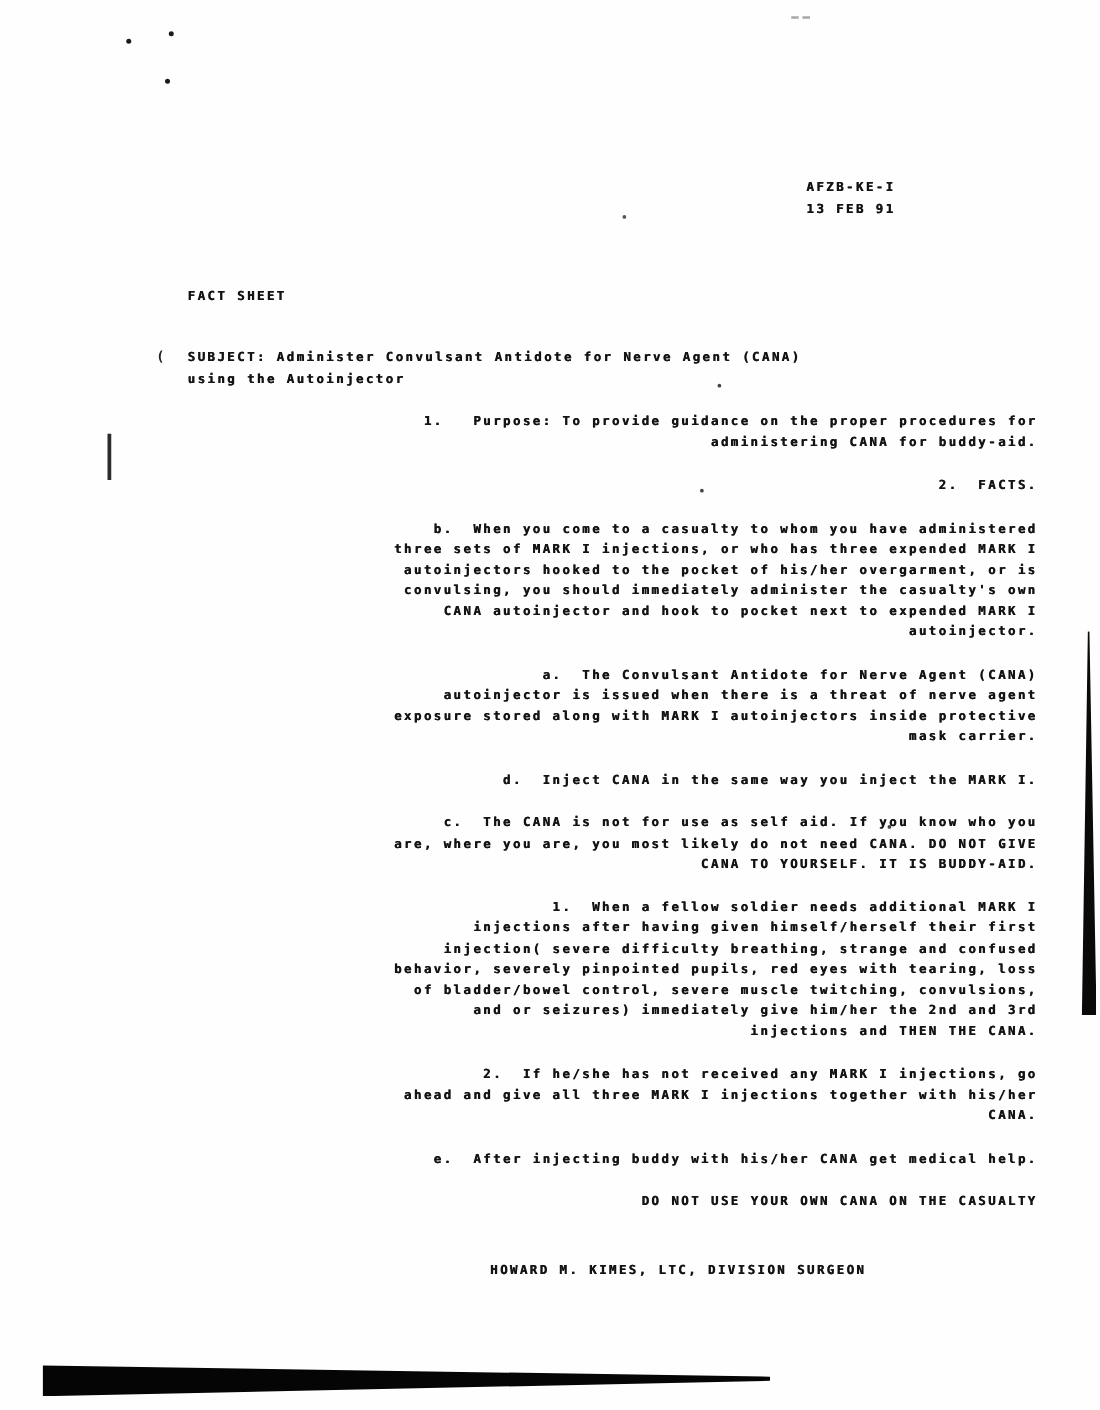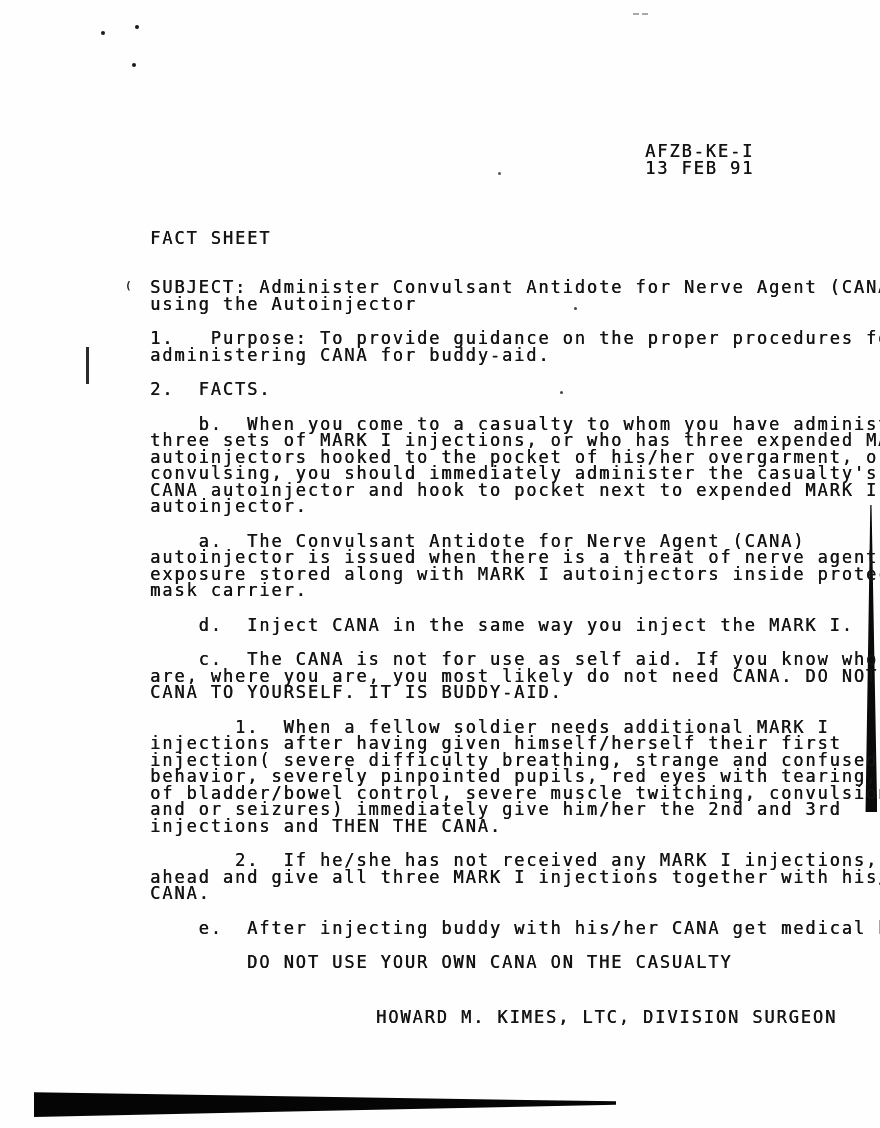--- a/index.html
+++ b/index.html
@@ -11,23 +11,23 @@
     position: relative;
     width: 880px;
     height: 1128px;
     background: #fefefe;
     overflow: hidden;
     font-family: "DejaVu Sans Mono", "Liberation Mono", monospace;
     color: #141414;
   }
   .mono {
     font-family: "DejaVu Sans Mono", "Liberation Mono", monospace;
-    font-size: 17px;
+    font-size: 10px;
     line-height: 16.5px;
-    font-weight: 400;
+    font-weight: 700;
     letter-spacing: 1.9px;
     text-shadow: 0.4px 0 0 currentColor;
   }
   .pre { white-space: pre; }
 
   .header-block {
     position: absolute;
     top: 143px;
     left: 645px;
   }
@@ -43,25 +43,25 @@
     top: 258px;
     left: 150px;
     margin-top: 21px;
   }
   .content {
     position: absolute;
     top: 330px;
     left: 150px;
     width: 680px;
   }
-  .para { margin: 0 0 18px 0; }
+  .para { margin: 0 0 18px 0; text-align: right; }
   .signature-line {
     position: absolute;
     top: 1009px;
-    left: 376px;
+    left: 392px;
   }
 
   
   .speck {
     position: absolute;
     border-radius: 50%;
     background: #1a1a1a;
   }
   .top-dash {
     position: absolute;

